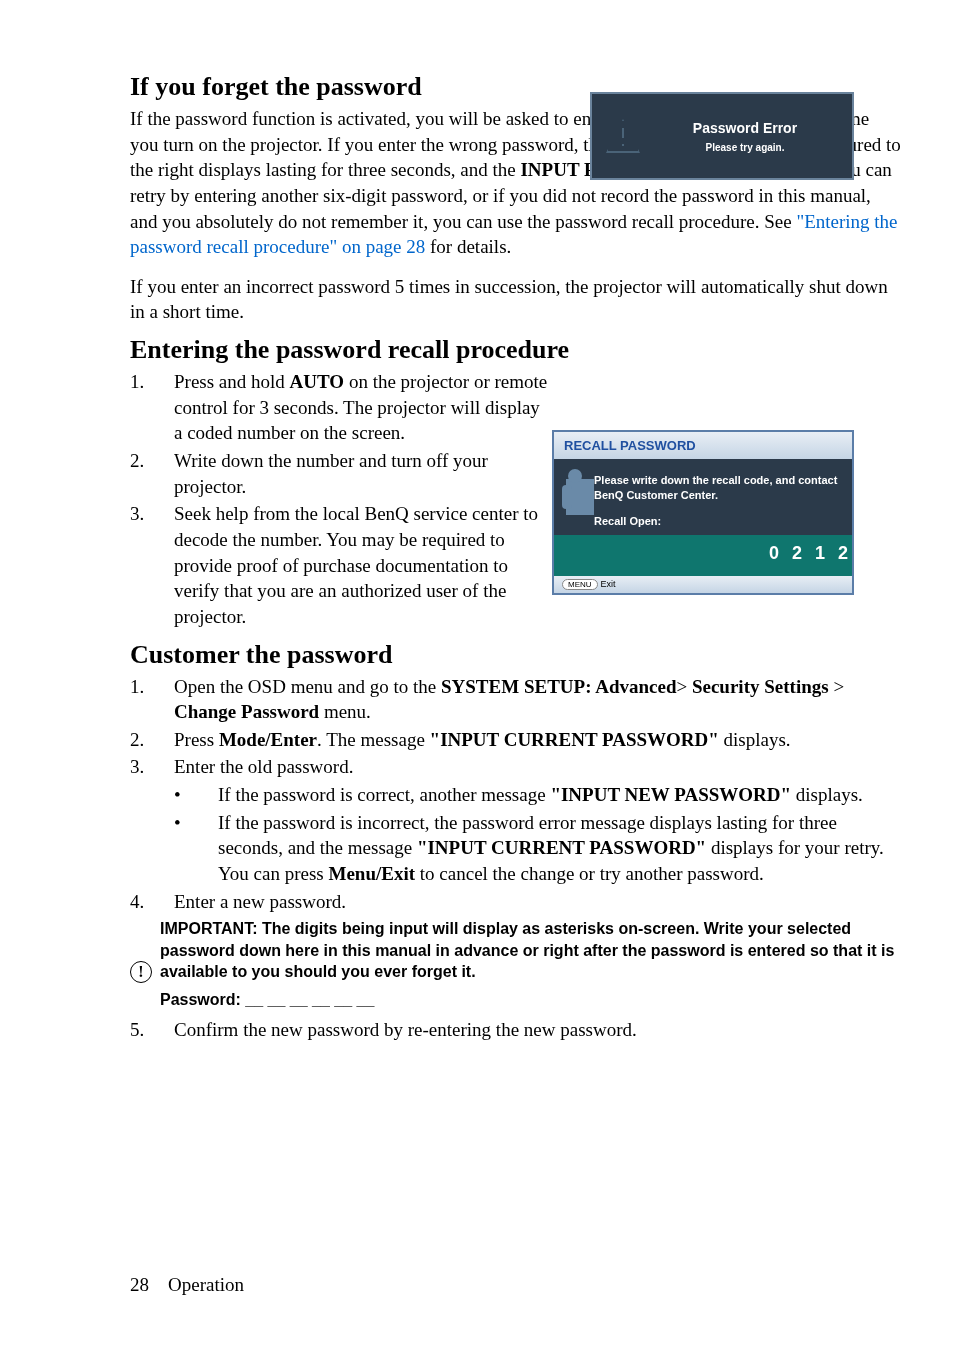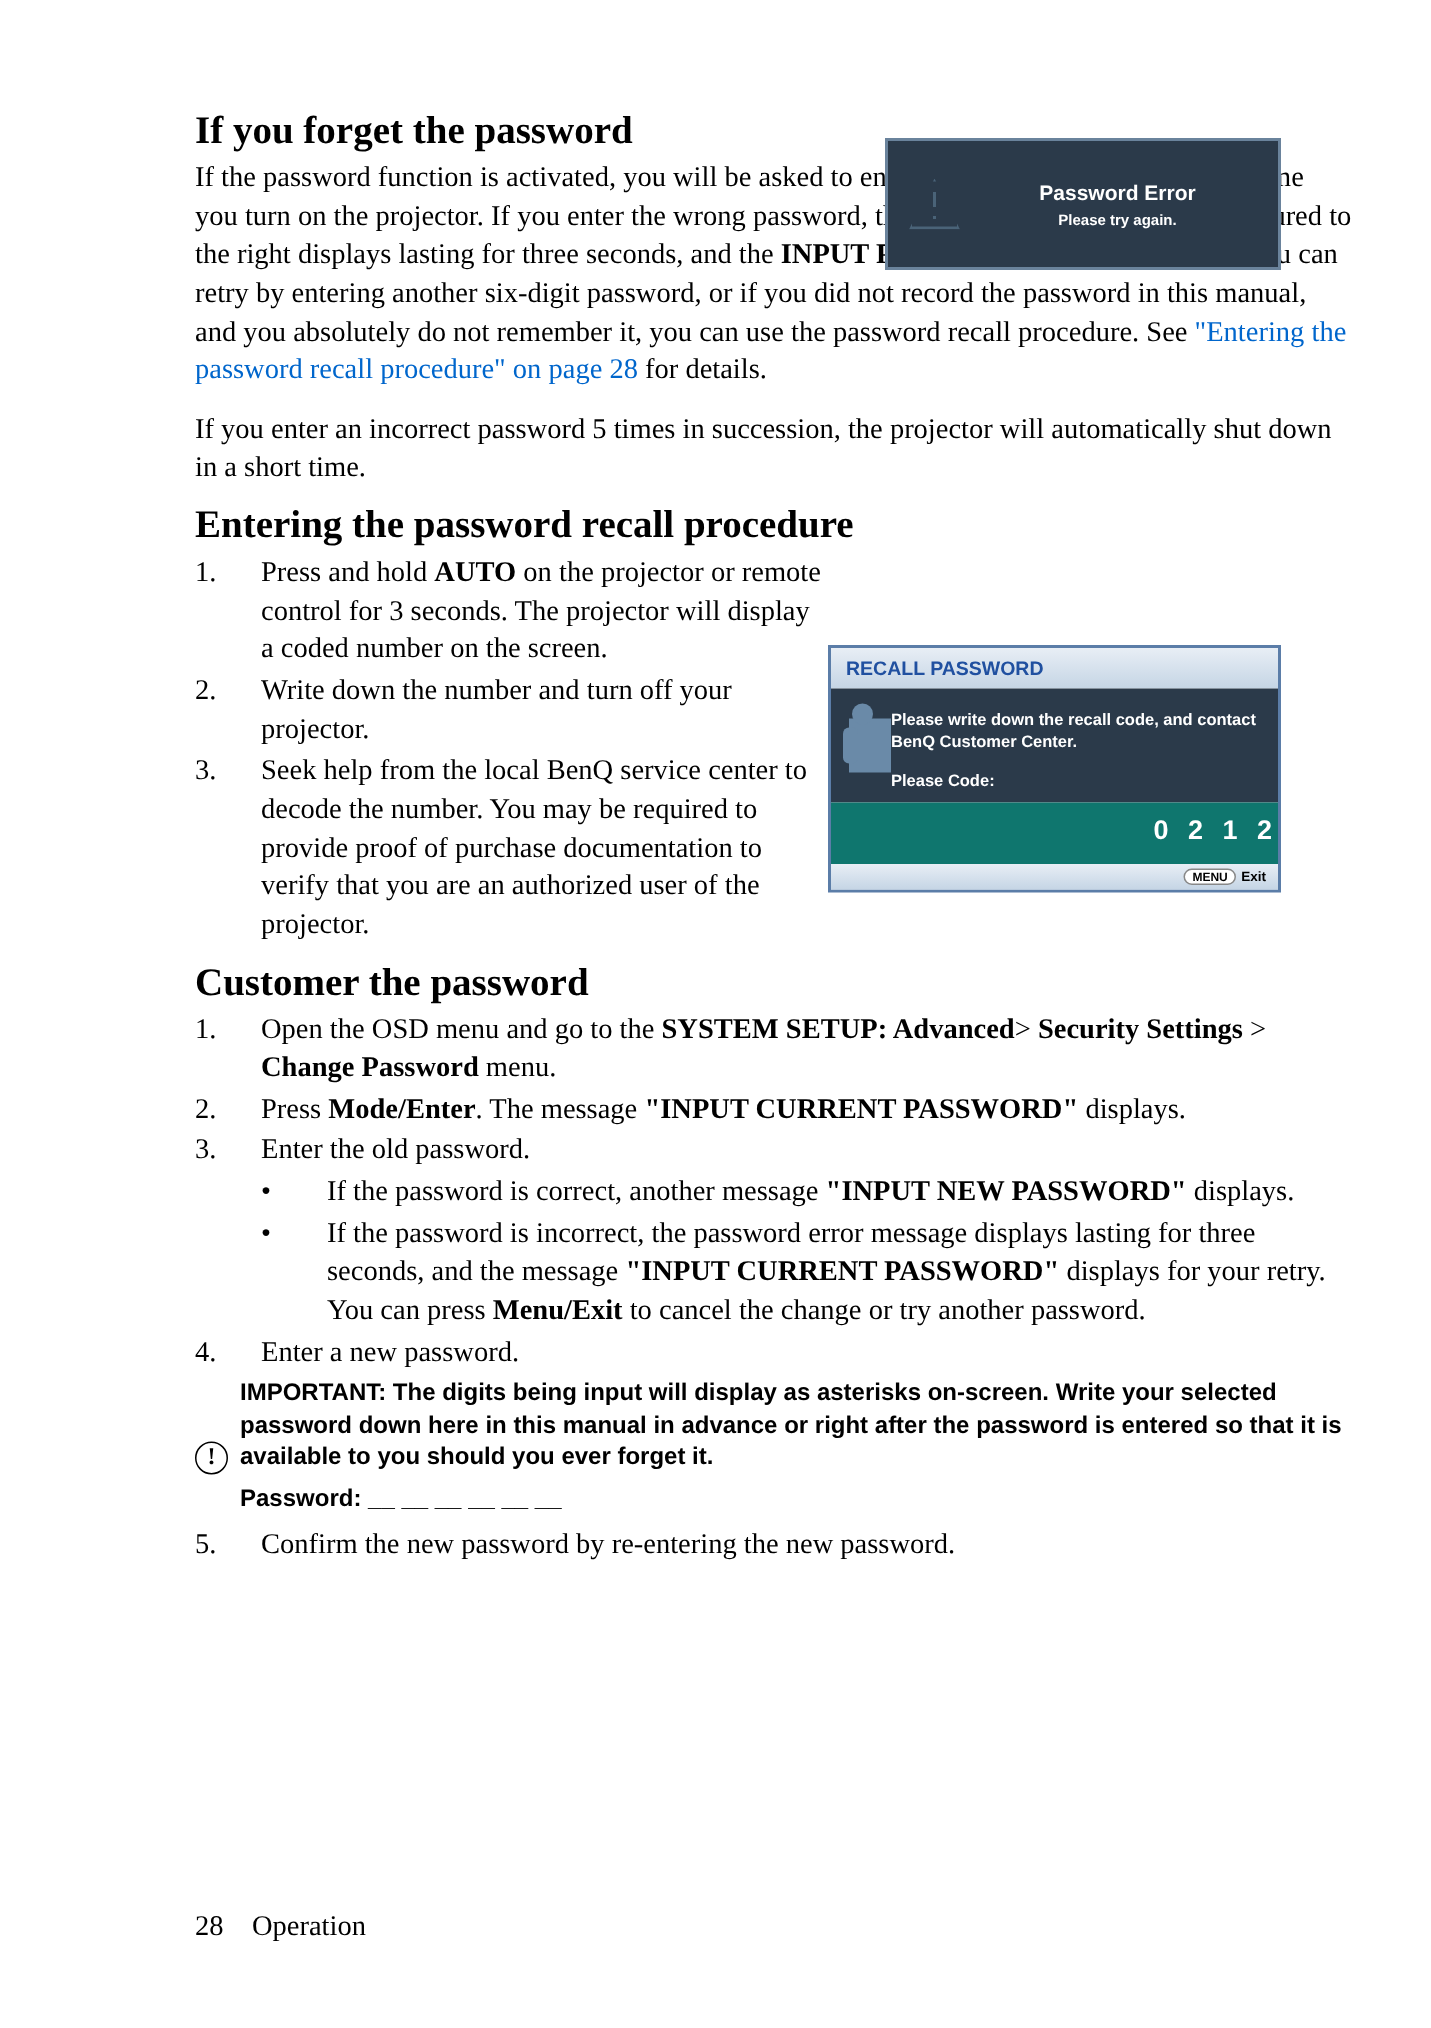--- a/index.html
+++ b/index.html
@@ -32,21 +32,21 @@
 .error-sub{font-size:10px;font-weight:bold}
 .recall-box{position:absolute;right:100px;top:430px;width:302px;border:2px solid #5b7da8;font-family:Arial,sans-serif}
 .recall-header{background:linear-gradient(#e8eef5,#c5d5e5);color:#2050a0;font-size:13px;font-weight:bold;padding:6px 10px}
 .recall-body{background:#2b3a4a;color:#fff;padding:14px 12px 6px;display:flex;}
 .recall-icon{width:28px;height:36px;background:#6a8aa8;position:relative;flex-shrink:0;margin-top:6px}
 .recall-icon::before{content:"";position:absolute;top:-10px;left:2px;width:14px;height:14px;border-radius:50%;background:#6a8aa8}
 .recall-icon::after{content:"";position:absolute;top:6px;left:-4px;width:10px;height:24px;background:#6a8aa8;border-radius:4px}
 .recall-msg{font-size:11px;font-weight:bold;line-height:1.4}
 .recall-msg .line2{margin-top:10px}
 .recall-code{background:#0f766e;color:#fff;text-align:right;font-size:18px;font-weight:bold;letter-spacing:4px;padding:8px 0 12px}
-.recall-footer{background:linear-gradient(#e8eef5,#c5d5e5);text-align:right;padding:3px 8px;font-size:9px;font-weight:bold;color:#000}
+.recall-footer{background:linear-gradient(#e8eef5,#c5d5e5);text-align:left;padding:3px 8px;font-size:9px;font-weight:normal;color:#000}
 .menu-btn{display:inline-block;border:1px solid #888;border-radius:6px;padding:0 5px;font-size:8px;background:#fff;margin-right:3px;vertical-align:middle}
 </style>
 </head>
 <body>
 
 <div class="page">
 
   <div class="h2">If you forget the password</div>
 
   <div class="error-box">
@@ -64,21 +64,21 @@
   <p class="body-text" style="margin-top:14px">If you enter an incorrect password 5 times in succession, the projector will automatically shut down in a short time.</p>
 
   <div class="h2" style="margin-top:10px">Entering the password recall procedure</div>
 
   <div class="recall-box">
     <div class="recall-header">RECALL PASSWORD</div>
     <div class="recall-body">
       <div class="recall-icon"></div>
       <div class="recall-msg">
         <div>Please write down the recall code, and contact BenQ Customer Center.</div>
-        <div class="line2">Please Code:</div>
+        <div class="line2">Recall Open:</div>
       </div>
     </div>
     <div class="recall-code">0 2 1 2</div>
     <div class="recall-footer">
       <span class="menu-btn">MENU</span><span>Exit</span>
     </div>
   </div>
 
   <ol style="max-width:420px">
     <li>

